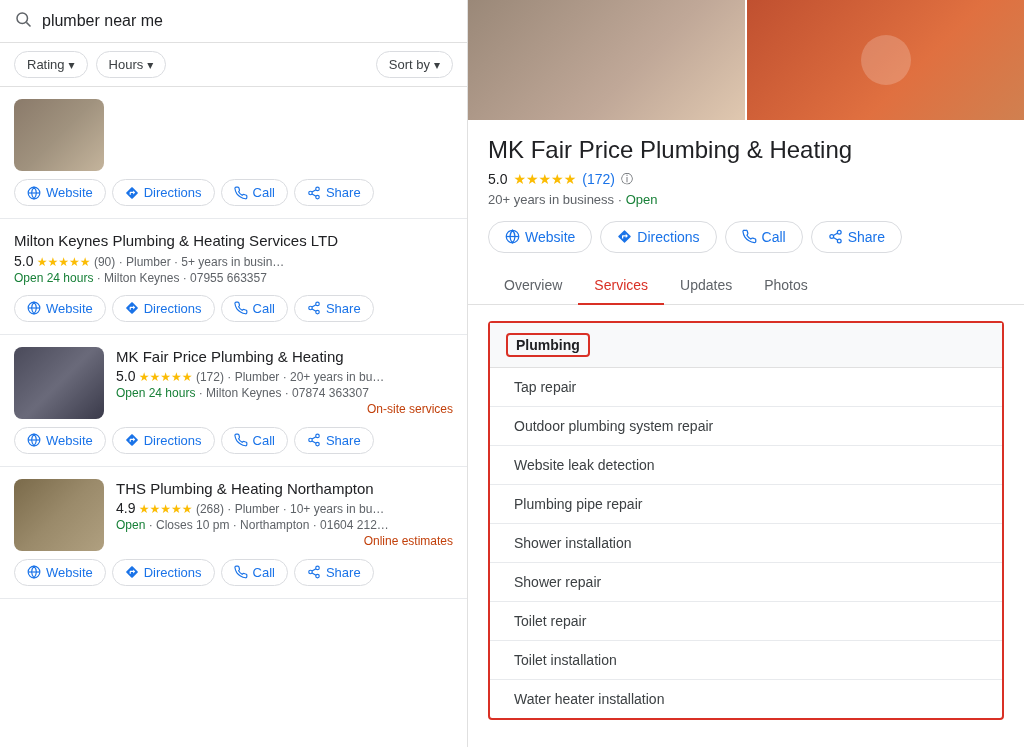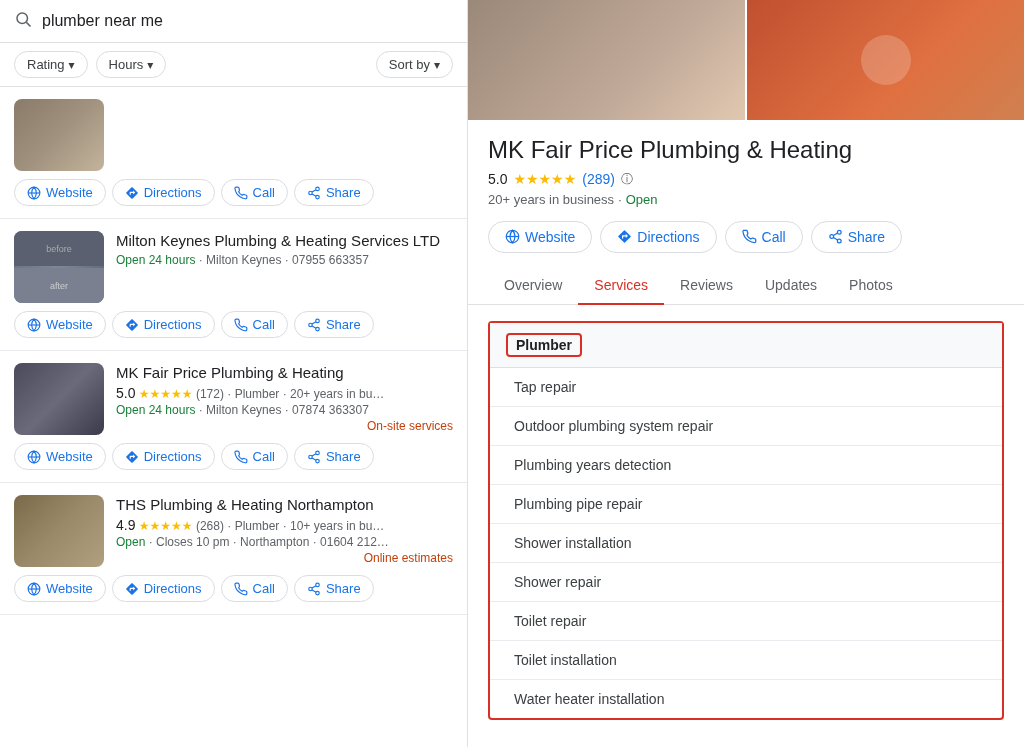--- a/index.html
+++ b/index.html
@@ -388,28 +388,27 @@
               <line x1="8.59" y1="13.51" x2="15.42" y2="17.49"></line>
               <line x1="15.41" y1="6.51" x2="8.59" y2="10.49"></line>
             </svg>
           <span>Share</span>
         </button>
       </div>
     </div>
 
     <div class="result-item">
       <div class="result-top">
-        <div class="result-thumb thumb2">
-          <div style="display:flex;flex-direction:column;gap:2px;width:100%;height:100%;">
-            <div style="flex:1;background:#5a6070;border-radius:4px 4px 0 0;display:flex;align-items:center;justify-content:center;font-size:9px;color:#aaa;">before</div>
-            <div style="flex:1;background:#7a8090;border-radius:0 0 4px 4px;display:flex;align-items:center;justify-content:center;font-size:9px;color:#ccc;">after</div>
-          </div>
-        </div>
         <div class="result-info">
           <div class="result-name">Milton Keynes Plumbing &amp; Heating Services LTD</div>
+          <div class="result-meta">
+            <span class="rating-num">5.0</span>
+            <span class="stars">★★★★★</span>
+            <span> (90) · Plumber · 5+ years in busin…</span>
+          </div>
           <div class="result-meta">
             <span class="open">Open 24 hours</span>
             <span> · Milton Keynes · 07955 663357</span>
           </div>
         </div>
       </div>
       <div class="action-buttons">
         <button class="action-btn">
           <svg width="14" height="14" viewBox="0 0 24 24" fill="none" stroke="#1a73e8" stroke-width="2">
               <circle cx="12" cy="12" r="10"></circle>
@@ -556,21 +555,21 @@
       <div style="width:50px;height:50px;background:#fff;border-radius:50%;opacity:0.2;"></div>
     </div>
   </div>
 
   <div class="business-detail">
     <h1 class="business-name">MK Fair Price Plumbing &amp; Heating</h1>
 
     <div class="rating-row">
       <span class="rating-num">5.0</span>
       <span class="stars-lg">★★★★★</span>
-      <span class="review-count">(289)</span>
+      <span class="review-count">(172)</span>
       <span class="info-icon">ⓘ</span>
     </div>
 
     <div class="years-badge">
       <span>20+ years in business</span>
       <span> · </span>
       <span class="open">Open</span>
     </div>
 
     <div class="detail-actions">
@@ -603,32 +602,31 @@
             <line x1="15.41" y1="6.51" x2="8.59" y2="10.49"></line>
           </svg>
         <span>Share</span>
       </button>
     </div>
   </div>
 
   <div class="tabs-bar">
     <div class="tab">Overview</div>
     <div class="tab active">Services</div>
-    <div class="tab">Reviews</div>
     <div class="tab">Updates</div>
     <div class="tab">Photos</div>
   </div>
 
   <div class="services-panel">
     <div class="services-category">
-      <span class="category-badge">Plumber</span>
+      <span class="category-badge">Plumbing</span>
     </div>
     <div class="service-item">Tap repair</div>
     <div class="service-item">Outdoor plumbing system repair</div>
-    <div class="service-item">Plumbing years detection</div>
+    <div class="service-item">Website leak detection</div>
     <div class="service-item">Plumbing pipe repair</div>
     <div class="service-item">Shower installation</div>
     <div class="service-item">Shower repair</div>
     <div class="service-item">Toilet repair</div>
     <div class="service-item">Toilet installation</div>
     <div class="service-item">Water heater installation</div>
   </div>
 
 </div>
 

